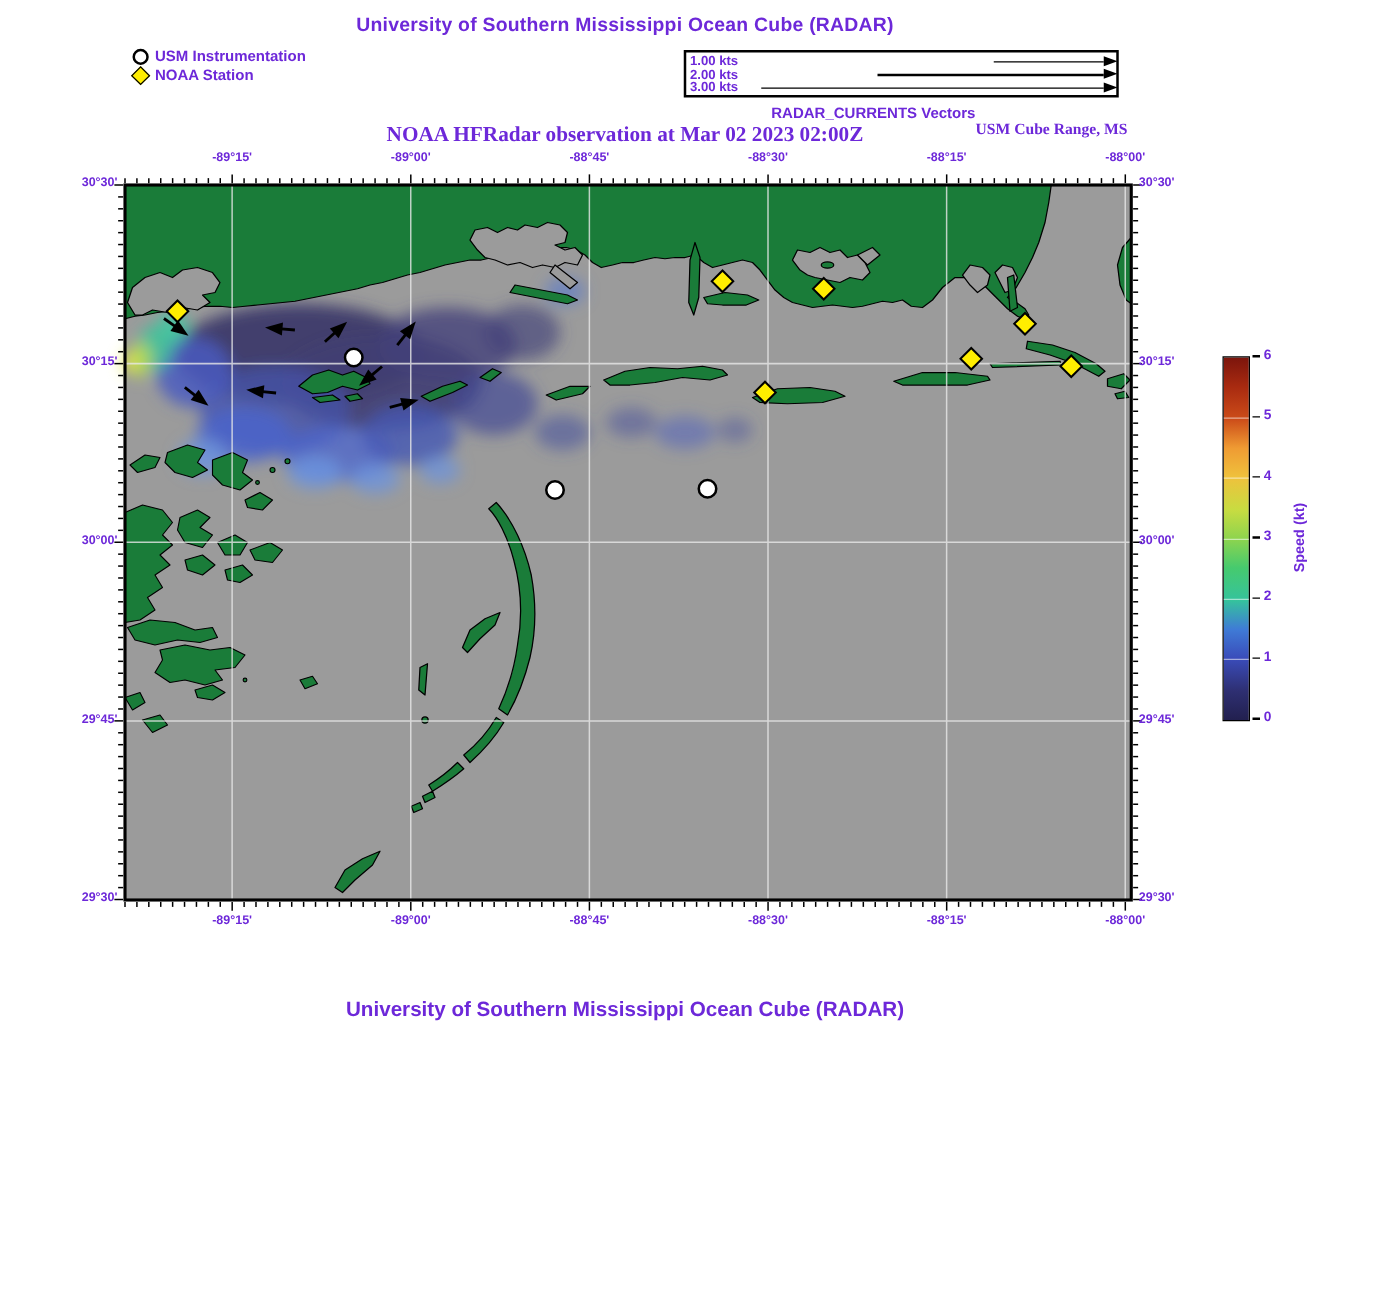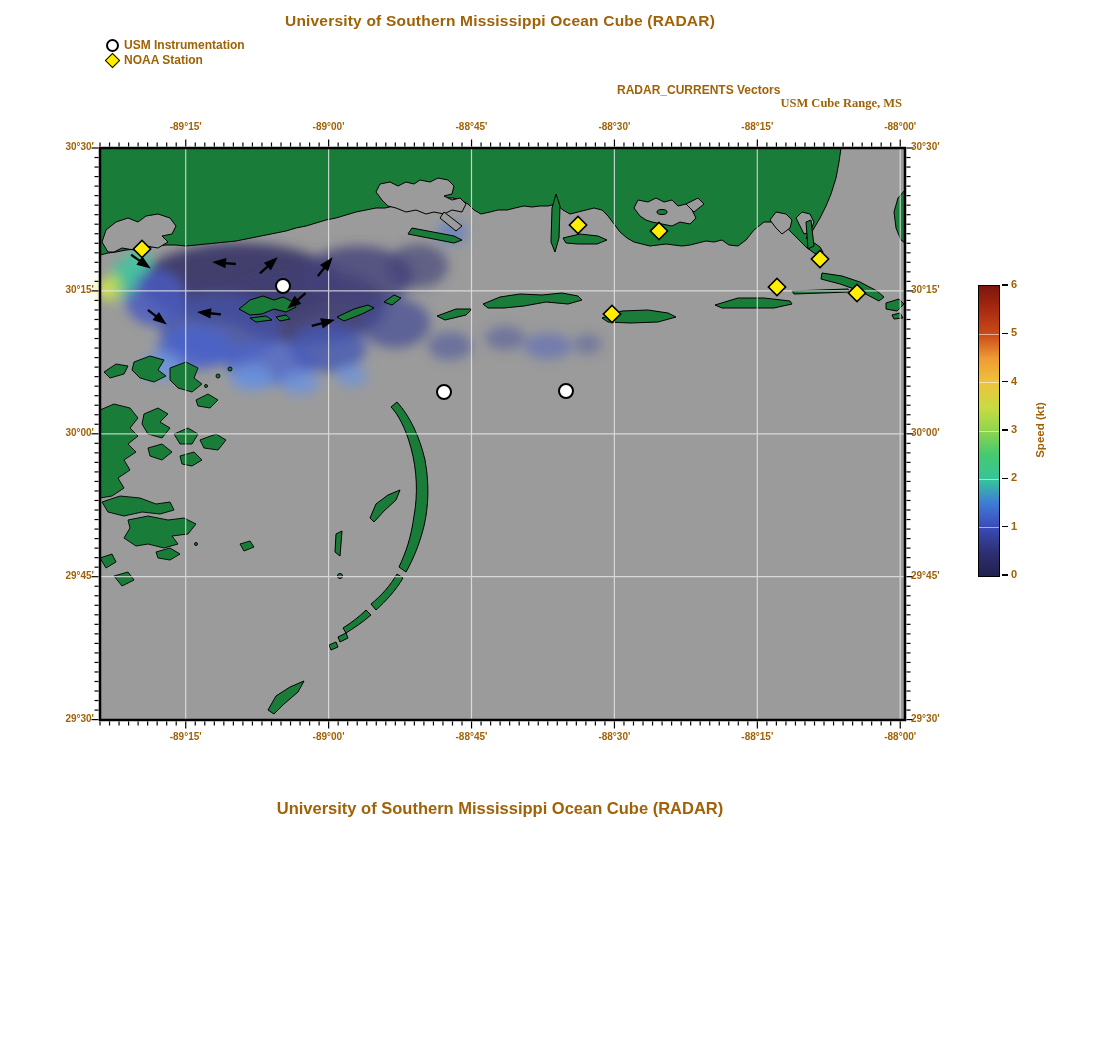--- a/index.html
+++ b/index.html
@@ -1,17 +1,17 @@
 <!DOCTYPE html>
 <html><head>
 <meta charset="utf-8">
 <style>
   html,body{margin:0;padding:0;background:#fff;}
   .page{position:relative;width:1100px;height:1050px;background:#ffffff;
-        font-family:"Liberation Sans",sans-serif;color:#a16207;overflow:hidden;}
+        font-family:"Liberation Sans",sans-serif;color:#6d28d9;overflow:hidden;}
   .title{position:absolute;left:95px;top:12px;width:810px;text-align:center;
          font-size:15.5px;font-weight:bold;letter-spacing:.2px;}
   .title-bottom{position:absolute;left:95px;top:799px;width:810px;text-align:center;
          font-size:16.5px;font-weight:bold;}
   .legend{position:absolute;left:104px;top:37px;}
   .legend-row{display:flex;align-items:center;height:15px;}
   .legend-label{font-size:12px;font-weight:bold;margin-left:4px;}
   .sym{width:16px;height:15px;position:relative;}
   .sym-circle{position:absolute;left:2px;top:2px;width:9px;height:9px;border:2px solid #000;
               border-radius:50%;background:#fff;}
@@ -53,22 +53,34 @@
       <span class="legend-label">USM Instrumentation</span>
     </div>
     <div class="legend-row">
       <span class="sym">
           <span class="sym-diamond" id="legend-diamond" style="background: rgb(255, 238, 0);"></span>
         </span>
       <span class="legend-label">NOAA Station</span>
     </div>
   </div>
 
+  <div class="scale-box">
+    <div class="scale-row" style="top:2px">1.00 kts</div>
+    <div class="scale-row" style="top:12.5px">2.00 kts</div>
+    <div class="scale-row" style="top:23px">3.00 kts</div>
+    <div class="scale-line" style="top:6.5px;left:246px;width:88px"></div>
+    <div class="scale-line" style="top:17px;left:153px;width:181px"></div>
+    <div class="scale-line" style="top:27.5px;left:60px;width:274px"></div>
+    <div class="scale-head" style="top:2.8px;left:334px"></div>
+    <div class="scale-head" style="top:13.3px;left:334px"></div>
+    <div class="scale-head" style="top:23.8px;left:334px"></div>
+  </div>
   <div class="scale-caption">RADAR_CURRENTS Vectors</div>
 
+  <div class="subtitle">NOAA HFRadar observation at Mar 02 2023 02:00Z</div>
   <div class="range-label">USM Cube Range, MS</div>
 
   <svg id="map-svg" width="805" height="572" viewBox="0 0 805 572">
     <defs>
       <filter id="blobBlur" x="-30%" y="-30%" width="160%" height="160%">
         <feGaussianBlur stdDeviation="6"></feGaussianBlur>
       </filter>
     </defs>
 
     <rect id="water-rect" x="0" y="0" width="805" height="572" fill="#9b9b9b"></rect>

